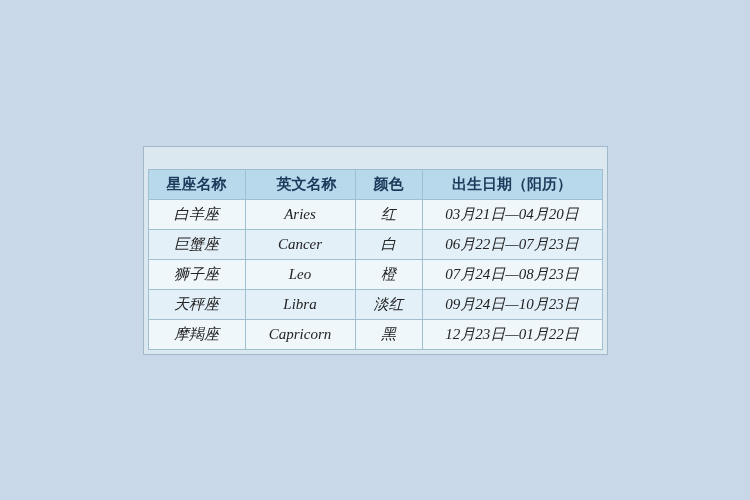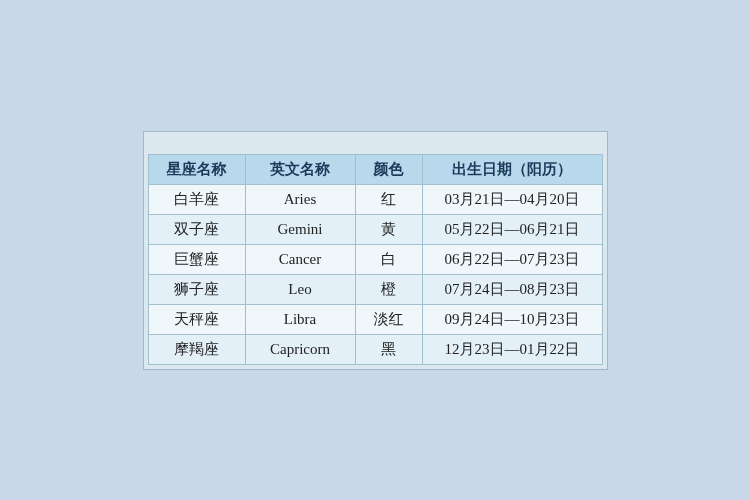--- a/index.html
+++ b/index.html
@@ -36,28 +36,29 @@
 
     thead tr th {
       background-color: #b8d8ec;
       font-weight: bold;
       color: #1a3a5a;
       font-size: 15px;
     }
 
     tbody tr {
       background-color: #f0f7fb;
+      font-style: italic;
     }
 
     tbody tr:nth-child(even) {
       background-color: #e4f0f8;
     }
 
     .col-chinese { min-width: 80px; }
-    .col-english { min-width: 110px; }
+    .col-english { min-width: 110px; text-align: right; }
     .col-color   { min-width: 50px; }
     .col-date    { min-width: 180px; }
   </style>
 </head>
 <body>
 
 <div class="table-container">
   <table>
     <thead>
       <tr>
@@ -66,26 +67,20 @@
         <th class="col-color">颜色</th>
         <th class="col-date">出生日期（阳历）</th>
       </tr>
     </thead>
     <tbody id="table-body">
     <tr>
           <td>白羊座</td>
           <td>Aries</td>
           <td>红</td>
           <td>03月21日—04月20日</td>
-        </tr>
-        <tr>
-          <td>双子座</td>
-          <td>Gemini</td>
-          <td>黄</td>
-          <td>05月22日—06月21日</td>
         </tr>
         <tr>
           <td>巨蟹座</td>
           <td>Cancer</td>
           <td>白</td>
           <td>06月22日—07月23日</td>
         </tr>
         <tr>
           <td>狮子座</td>
           <td>Leo</td>

